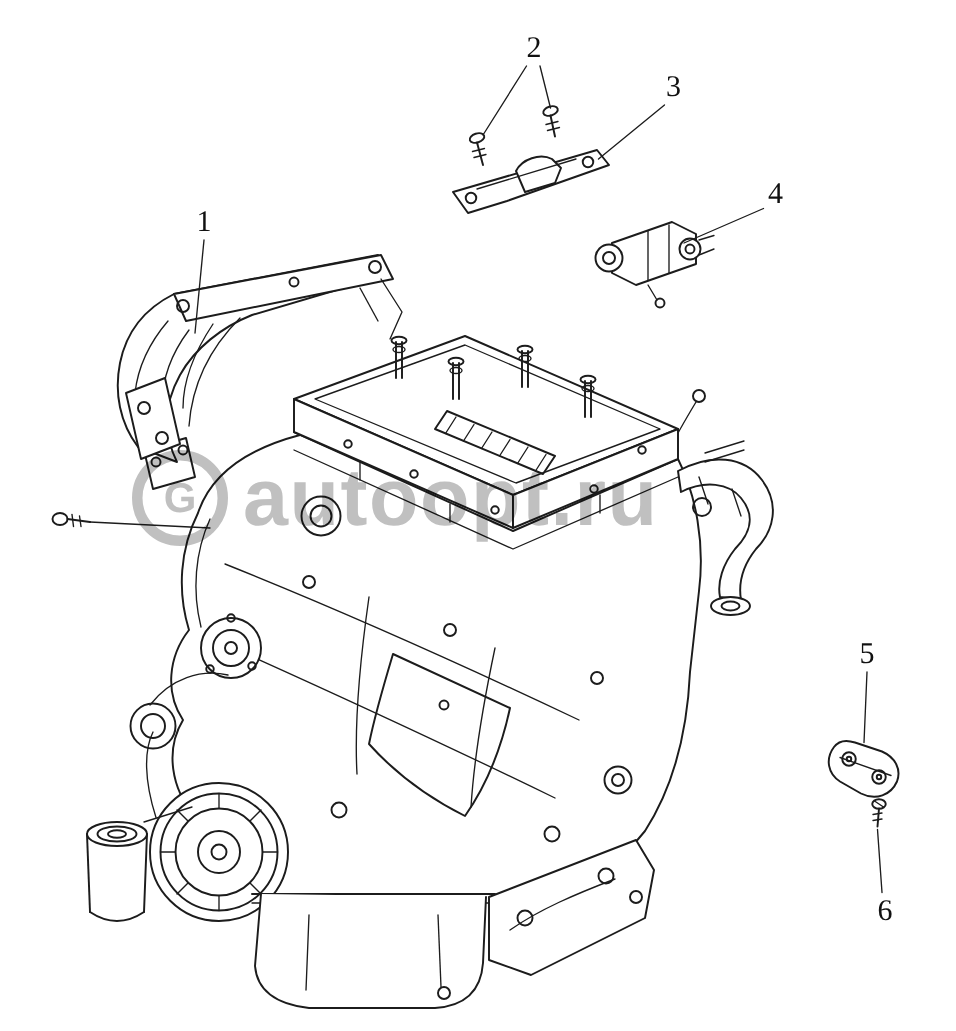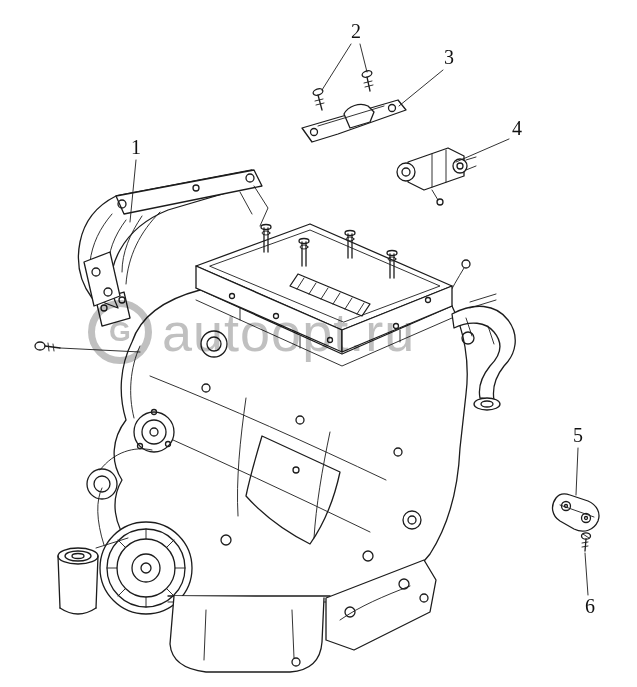--- a/index.html
+++ b/index.html
@@ -31,21 +31,21 @@
     mix-blend-mode:multiply;
     pointer-events:none;
   }
   .wm-circle{
     width:50px;height:50px;
     border:7px solid #8c8c8c;border-radius:50%;
     display:flex;align-items:center;justify-content:center;
     font-weight:bold;font-size:28px;line-height:1;
   }
   .wm-text{
-    font-size:54px;font-weight:normal;letter-spacing:1px;
+    font-size:54px;font-weight:bold;letter-spacing:1px;
     white-space:nowrap;line-height:1;
   }
 </style>
 </head>
 <body>
 
 <div class="canvas">
 
   <svg class="diagram" width="637" height="687" viewBox="0 0 637 687">
 

